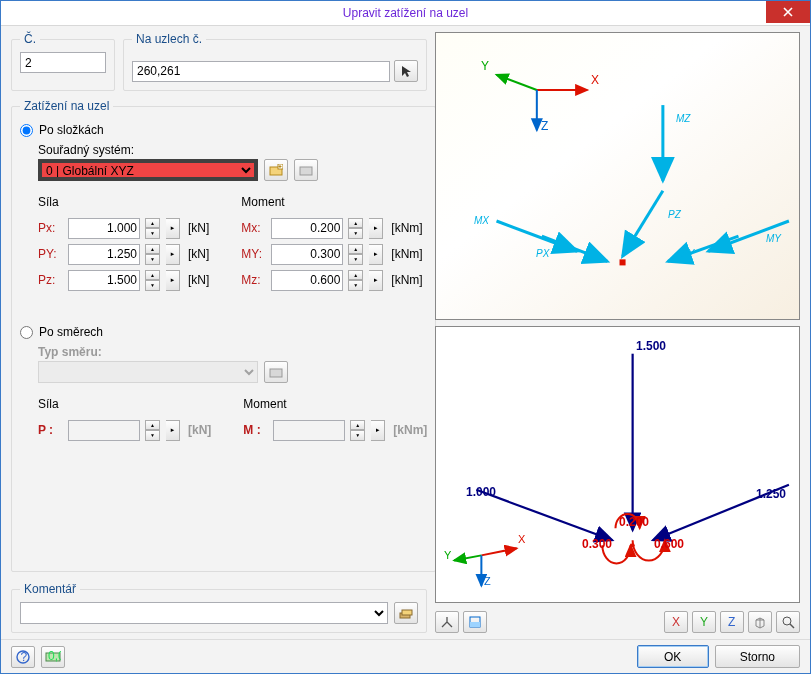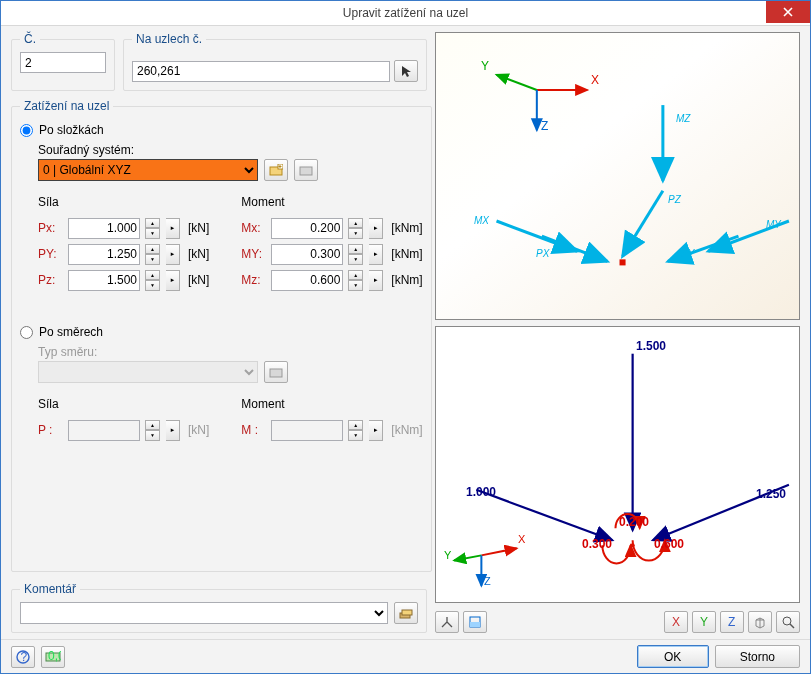--- a/index.html
+++ b/index.html
@@ -1,56 +1,56 @@
 <!DOCTYPE html>
 <html><head>
 <meta charset="utf-8">
 <style>
   * { box-sizing: border-box; font-family: "Segoe UI", Tahoma, sans-serif; font-size: 12px; }
   html, body { margin:0; padding:0; }
   body { background:#fff; }
   .window { width:811px; height:674px; border:1px solid #3a7ac8; display:flex; flex-direction:column; background:#f3f3f3; }
   .titlebar { height:30px; background:#fff; display:flex; align-items:center; position:relative; border-bottom:1px solid #d8d8d8;}
-  .titlebar .title { flex:1; text-align:center; color:#404040; }
+  .titlebar .title { flex:1; text-align:center; color:#6d28d9; }
   .titlebar .close { width:44px; height:22px; background:#c9302c; color:#fff; display:flex; align-items:center; justify-content:center; position:absolute; right:0; top:0; }
   .content { flex:1; padding:6px 10px 6px 10px; display:flex; gap:8px; }
   .left { width:416px; display:flex; flex-direction:column; }
   .right { flex:1; display:flex; flex-direction:column; gap:6px; }
   fieldset { border:1px solid #dcdcdc; border-radius:2px; margin:0; padding:6px 8px 8px 8px; position:relative; }
   fieldset > legend { padding:0 4px; color:#1a4e8a; font-size:12px; }
   .row-top { display:flex; gap:8px; }
   .fs-c { width:98px; }
   .fs-nodes { flex:1; }
   .input-line { display:flex; align-items:center; gap:4px;margin-top:8px; }
   input[type=text] { height:21px; border:1px solid #abadb3; padding:1px 4px; background:#fff; }
   input[type=text].num { width:86px; text-align:left; }
   .icon-btn { width:24px; height:22px; border:1px solid #acacac; background:linear-gradient(#fefefe,#e4e4e4); display:inline-flex; align-items:center; justify-content:center; border-radius:2px; }
   .icon-btn svg { pointer-events:none; }
   .fs-load { margin-top:8px; flex:1; }
   .radio-line { display:flex; align-items:center; gap:6px; margin:4px 0 6px 0; }
   input[type=radio] { width:13px; height:13px; margin:0; }
   label.rlabel { color:#000; }
   .sub { margin-left:18px; }
   .select-row { display:flex; align-items:center; gap:6px; margin-top:2px; margin-bottom:14px;}
-  select { height:22px; border:1px solid #404040; background:#f97316; }
+  select { height:22px; border:4px solid #404040; background:#ef4444; }
   .cs-select { width:220px; }
   .cols { display:flex; gap:32px; }
   .col { }
   .col h4 { margin:0 0 6px 0; font-weight:400; color:#000; font-size:12px; }
   .spin-row { display:flex; align-items:center; gap:6px; height:26px; }
   .spin-row .lbl { width:24px; color:#b91c1c; }
   .spinbox { width:72px; height:21px; border:1px solid #abadb3; display:flex; align-items:center; background:#fff; }
   .spinbox input { border:none; outline:none; width:100%; height:100%; text-align:right; padding:0 2px 0 0; font-size:12px; }
   .spinbox.disabled { background:#f3f3f3; }
   .spinbox.disabled input { background:#f3f3f3; color:#888; }
   .spin-btns { display:flex; flex-direction:column; width:15px; height:21px; margin-left:-1px; }
   .spin-btns .sb { flex:1; border:1px solid #acacac; background:linear-gradient(#fefefe,#e4e4e4); display:flex; align-items:center; justify-content:center; font-size:5px; line-height:1; }
   .ext-btn { width:14px; height:21px; border:1px solid #acacac; border-left:none; background:linear-gradient(#fefefe,#e4e4e4); display:flex; align-items:center; justify-content:center; font-size:7px; }
   .unit { color:#000; margin-left:2px; }
-  .disabled-text { color:#9a9a9a; }
+  .disabled-text { color:#9a9a9a;font-weight:bold; }
   .dir-select { width:220px; height:22px; border:1px solid #c9c9c9; background:#eaeaea; }
   .fs-comment { margin-top:10px; }
   .comment-row { display:flex; align-items:center; gap:6px; }
   .comment-sel { flex:1; height:22px; border:1px solid #abadb3; background:#fff; }
   .preview { border:1px solid #888; background:linear-gradient(to bottom right,#fffef7,#fff 40%,#f7efe1); flex:1; position:relative; }
   .preview2 { border:1px solid #888; background:#fff; flex:1.05; position:relative; }
   .right-toolbar { display:flex; gap:4px; align-items:center; margin-top:2px;}
   .right-toolbar .spacer { flex:1; }
   .footer { height:40px; border-top:1px solid #dcdcdc; display:flex; align-items:center; padding:0 10px; gap:6px; }
   .footer .spacer { flex:1; }
@@ -298,24 +298,24 @@
           <line x1="60" y1="185" x2="140" y2="215" stroke="#00b2e5" stroke-width="3" marker-end="url(#ahCyan)"></line>
           <line x1="105" y1="200" x2="170" y2="225" stroke="#00b2e5" stroke-width="3" marker-end="url(#ahCyan)"></line>
           <line x1="350" y1="185" x2="270" y2="215" stroke="#00b2e5" stroke-width="3" marker-end="url(#ahCyan)"></line>
           <line x1="300" y1="200" x2="230" y2="225" stroke="#00b2e5" stroke-width="3" marker-end="url(#ahCyan)"></line>
           <rect x="182" y="223" width="6" height="6" fill="#d10"></rect>
         </svg>
         <span class="axis-lbl" style="left:155px; top:40px; color:#d10">X</span>
         <span class="axis-lbl" style="left:45px; top:26px; color:#0a0">Y</span>
         <span class="axis-lbl" style="left:105px; top:86px; color:#06c">Z</span>
         <span class="force-lbl" style="left:240px; top:80px">MZ</span>
-        <span class="force-lbl" style="left:232px; top:161px">PZ</span>
+        <span class="force-lbl" style="left:232px; top:176px">PZ</span>
         <span class="force-lbl" style="left:38px;  top:182px">MX</span>
         <span class="force-lbl" style="left:100px; top:215px">PX</span>
-        <span class="force-lbl" style="left:330px; top:186px">MY</span>
+        <span class="force-lbl" style="left:330px; top:200px">MY</span>
         <span class="force-lbl" style="left:245px; top:215px">PY</span>
       </div>
 
       <div class="preview2">
         <svg width="100%" height="100%" viewBox="0 0 360 270">
           <defs>
             <marker id="ahNavy" markerWidth="10" markerHeight="10" refX="8" refY="4" orient="auto">
                 <path d="M0 0 L9 4 L0 8 Z" fill="#000080"></path>
               </marker>
             <marker id="ahRed2" markerWidth="8" markerHeight="8" refX="6" refY="3" orient="auto">

